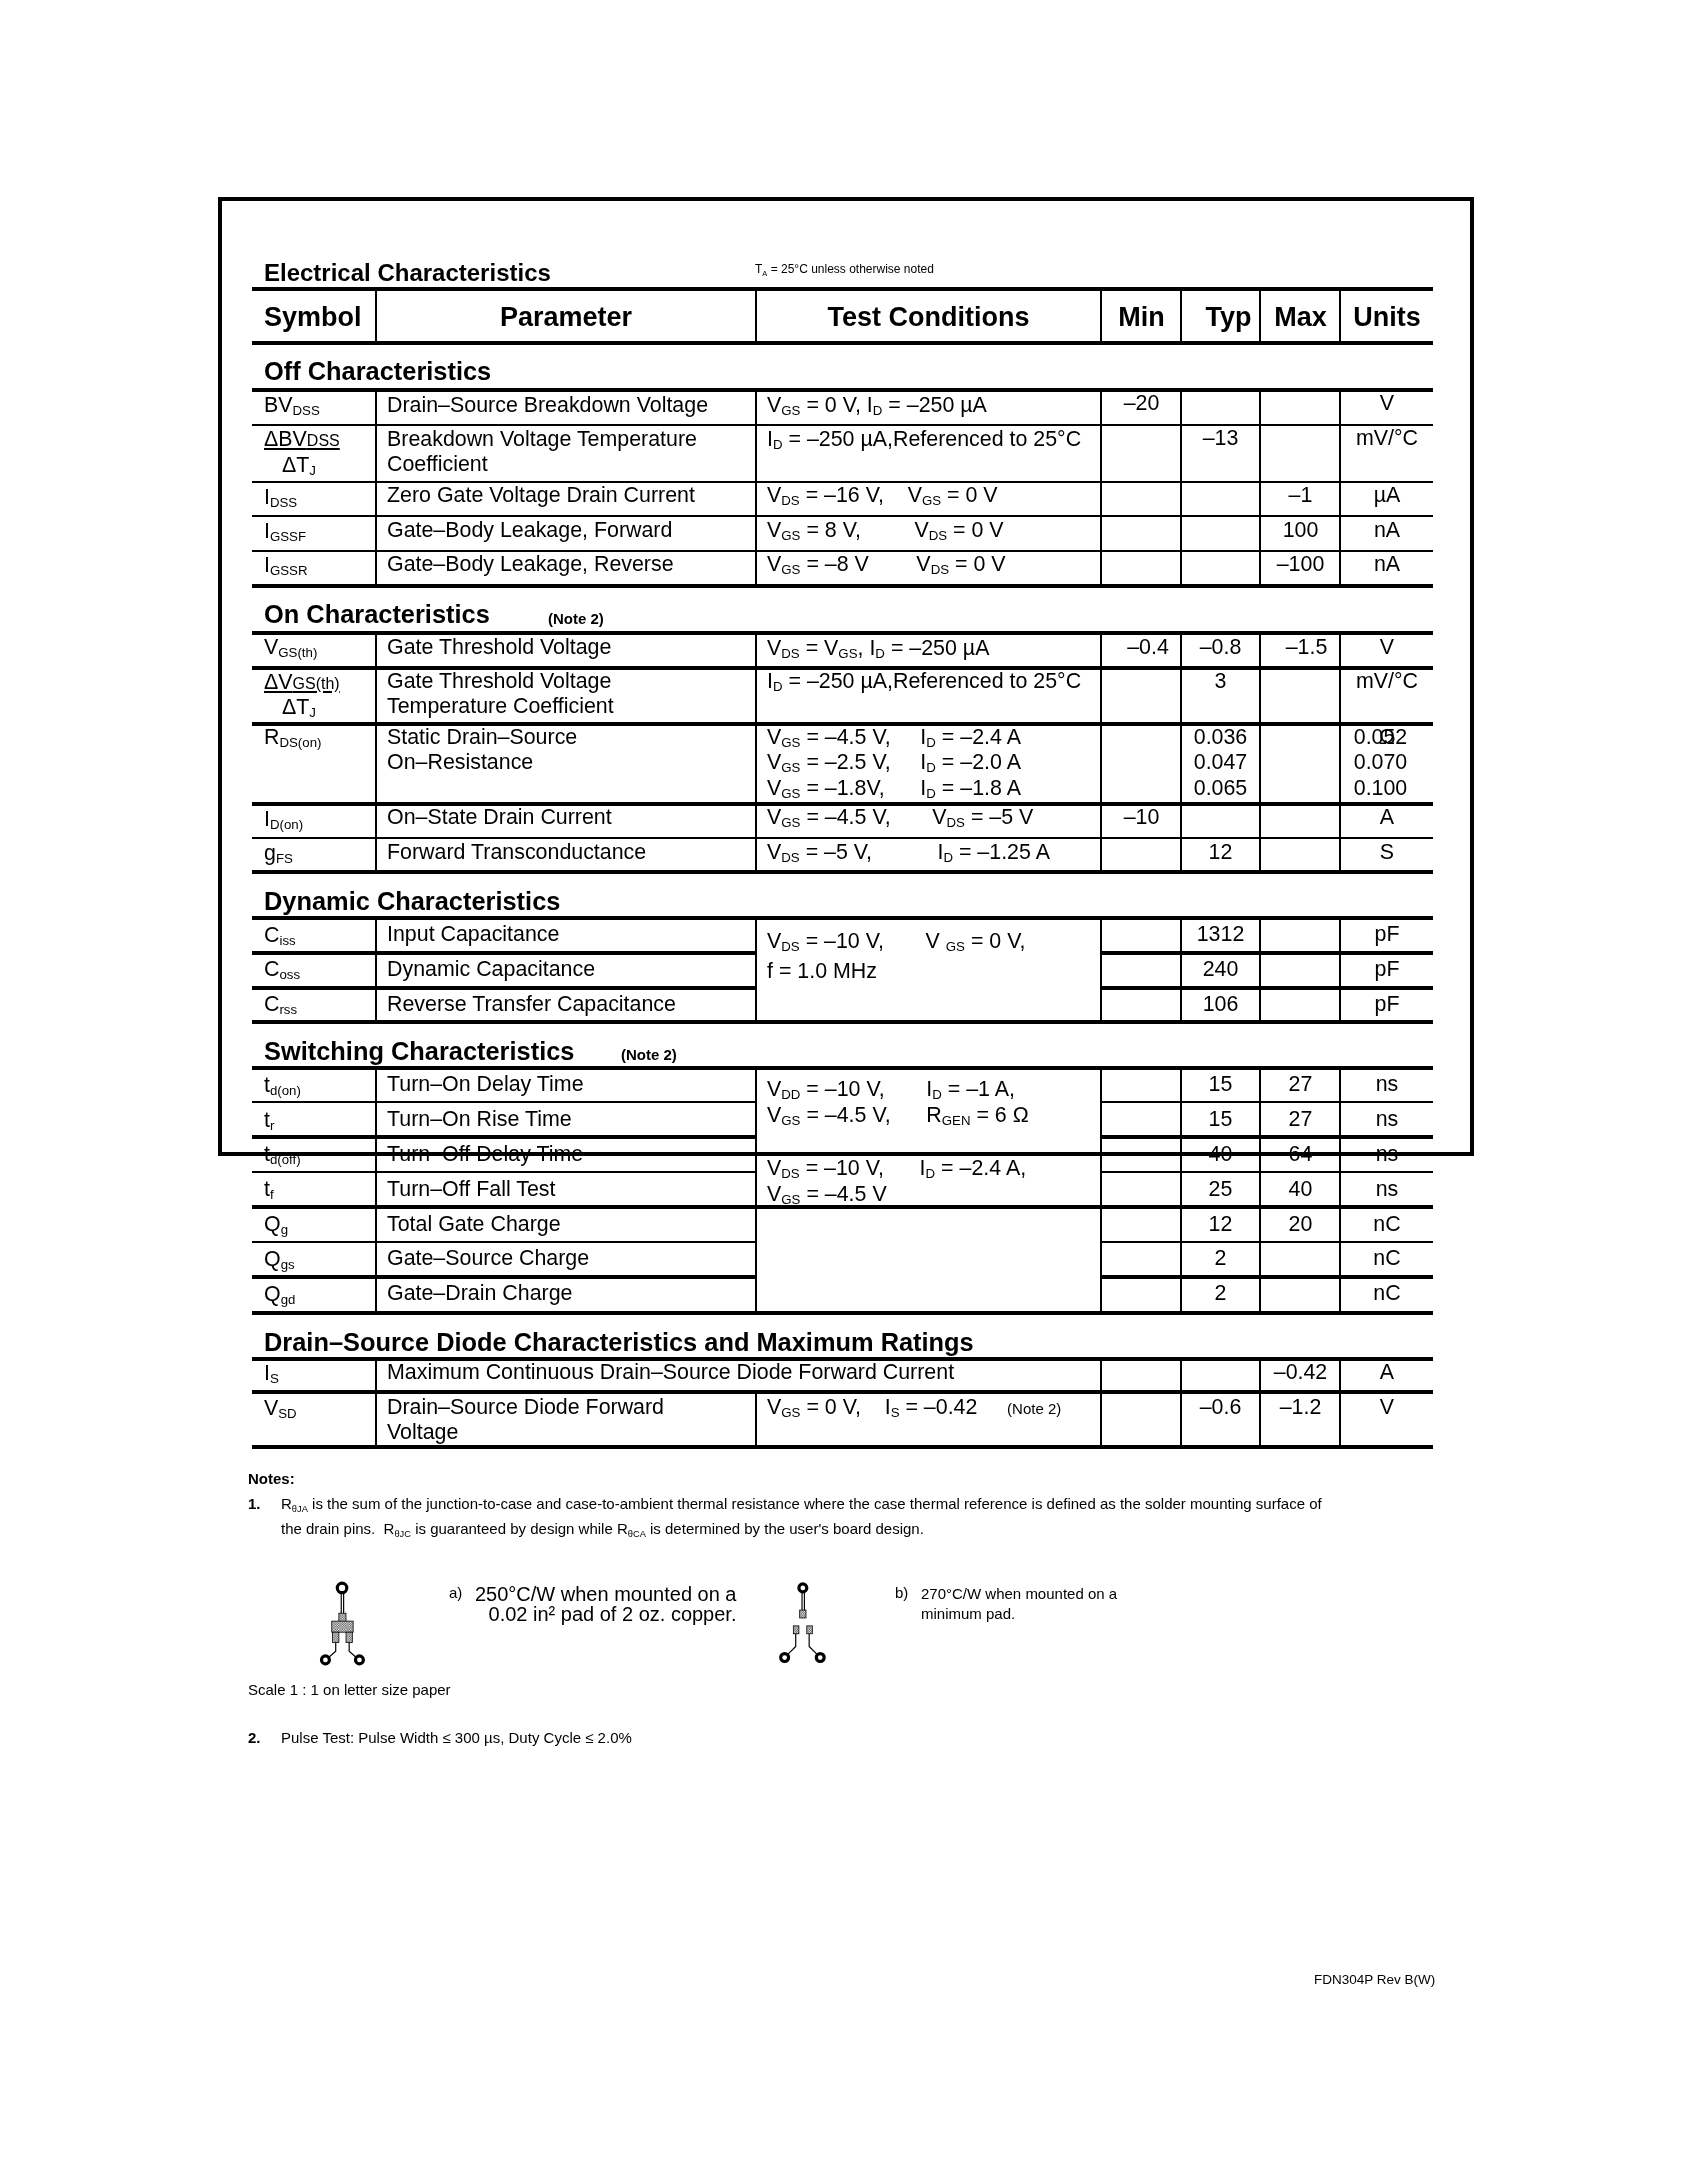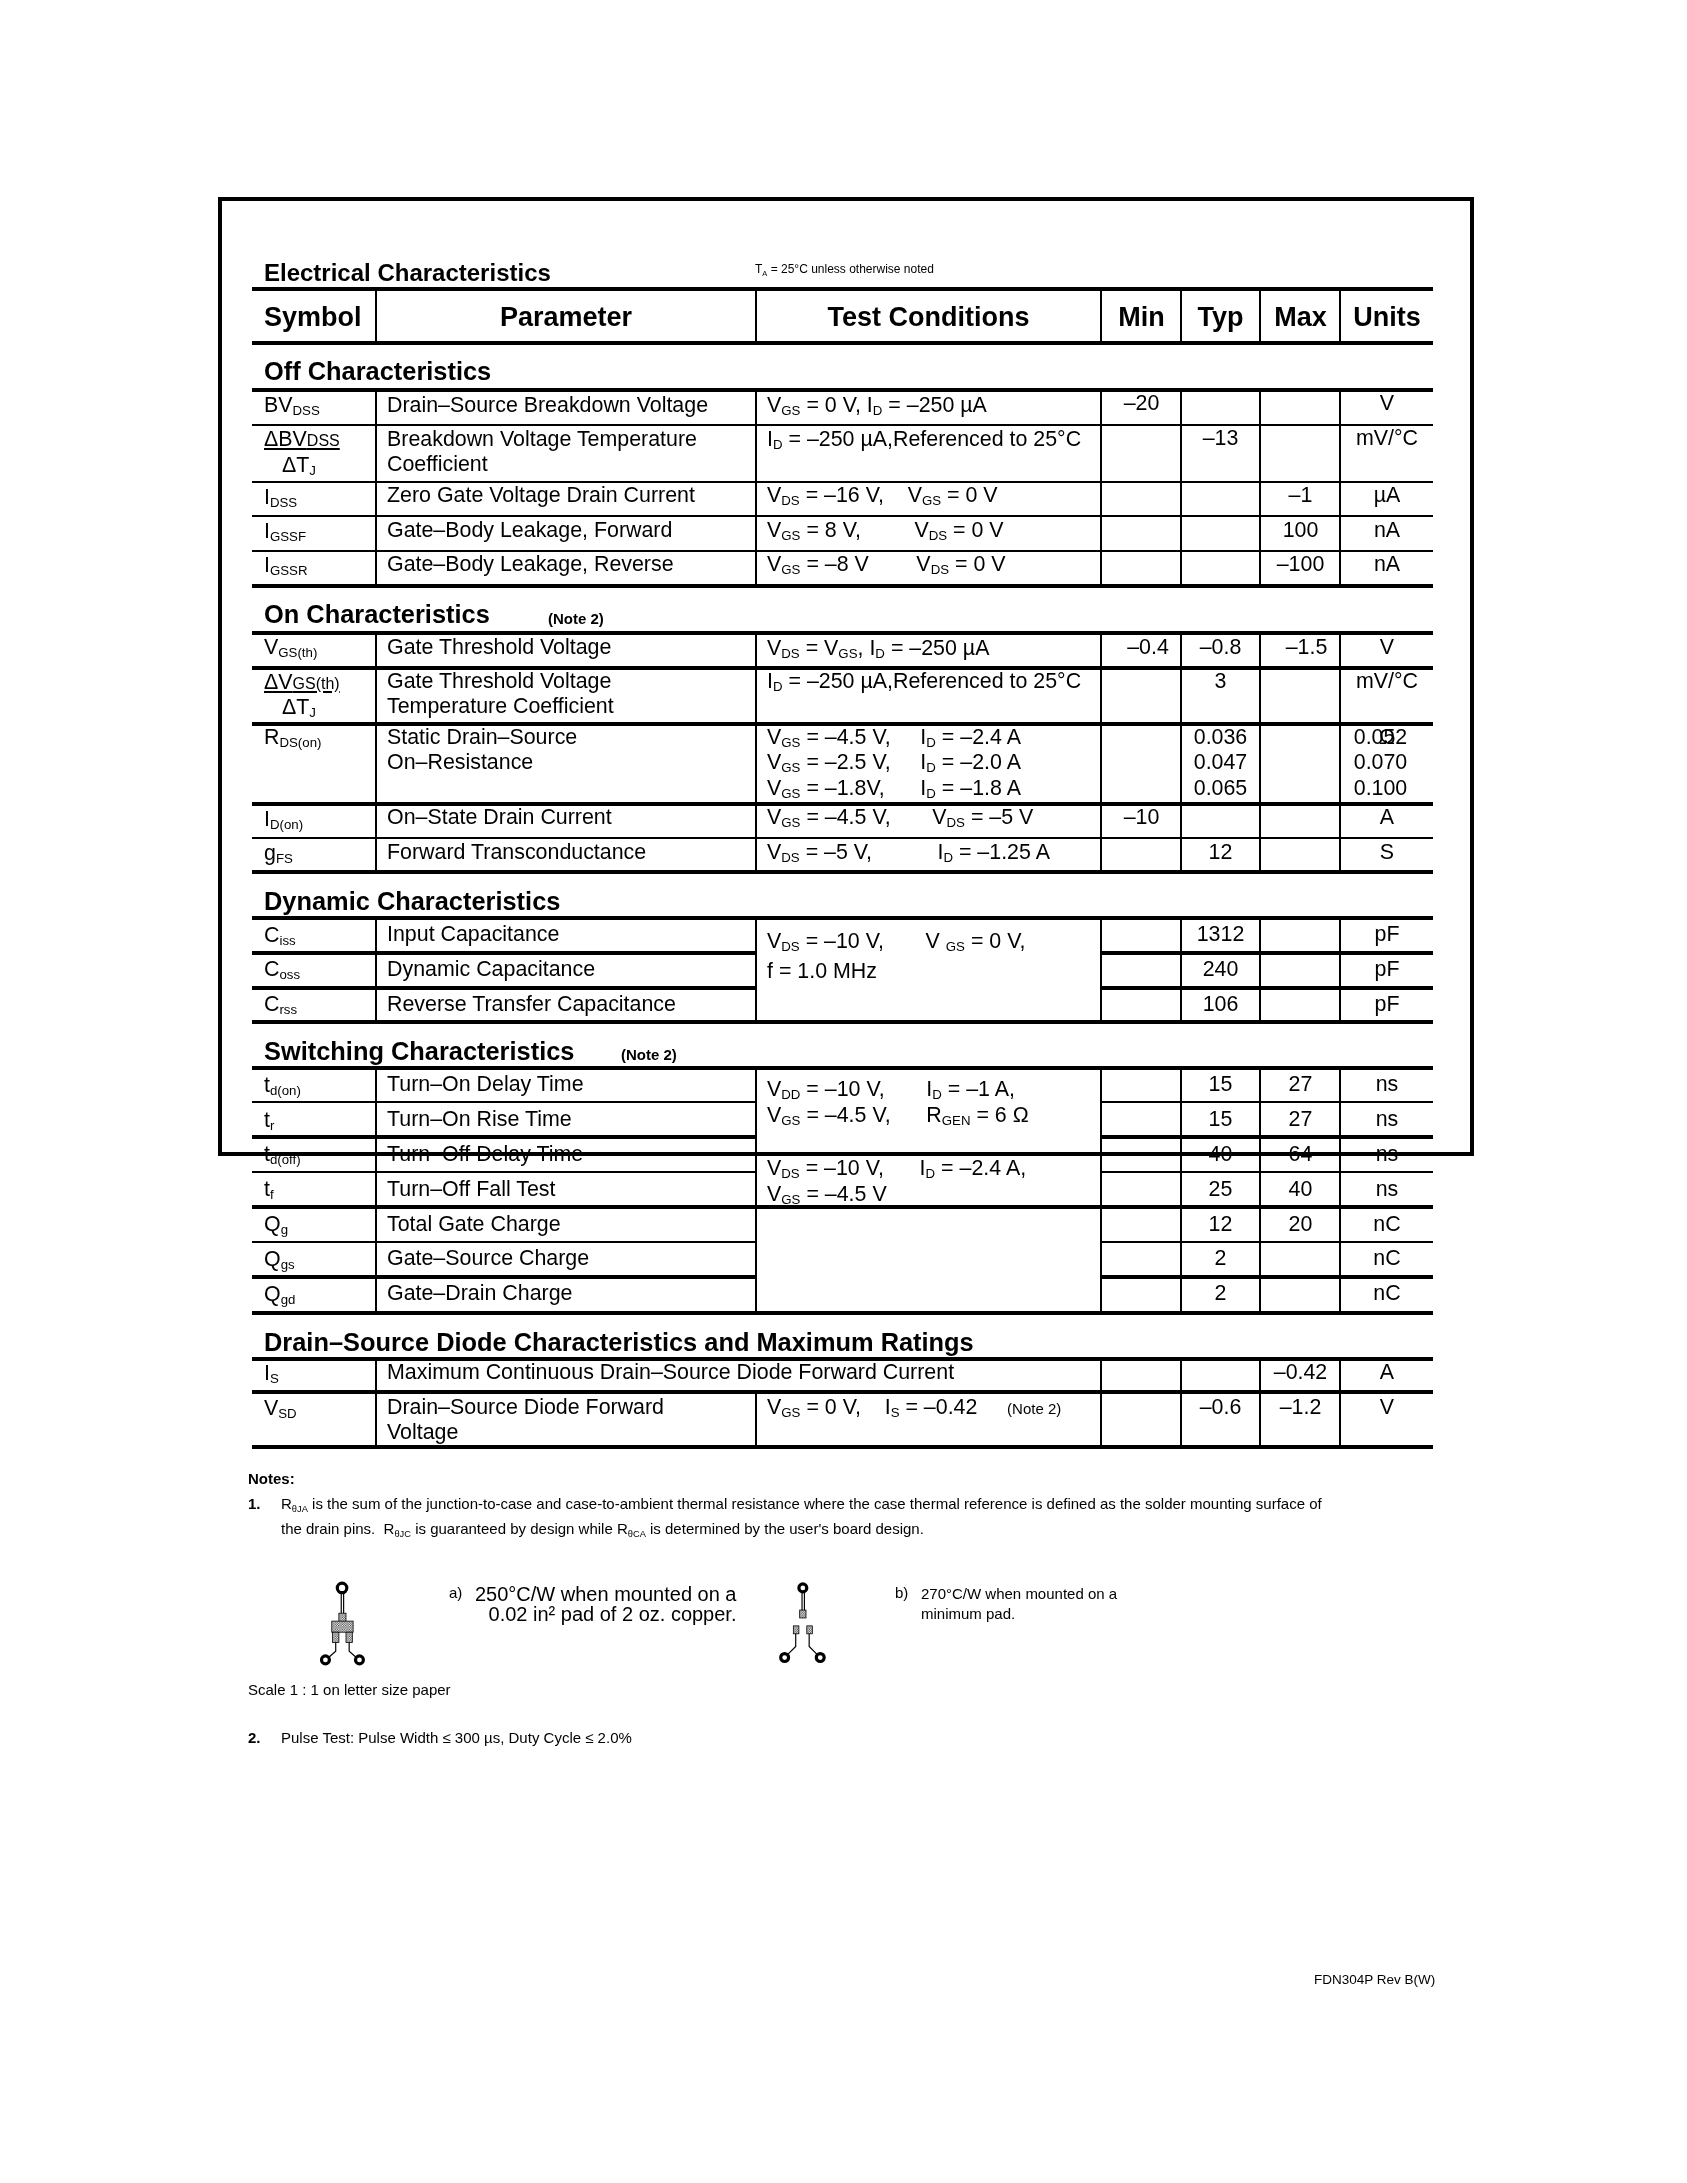--- a/index.html
+++ b/index.html
@@ -36,21 +36,21 @@
 <div class="vline" style="left:755px; top:290px; height:52px;"></div>
 <div class="vline" style="left:1100px; top:290px; height:52px;"></div>
 <div class="vline" style="left:1180px; top:290px; height:52px;"></div>
 <div class="vline" style="left:1259px; top:290px; height:52px;"></div>
 <div class="vline" style="left:1339px; top:290px; height:52px;"></div>
 
 <div class="abs hdr" style="left:264px; top:302px;">Symbol</div>
 <div class="abs hdr c" style="left:377px; width:378px; top:302px;">Parameter</div>
 <div class="abs hdr c" style="left:757px; width:343px; top:302px;">Test Conditions</div>
 <div class="abs hdr c" style="left:1103px; width:77px; top:302px;">Min</div>
-<div class="abs hdr c" style="left:1182px; width:77px; top:302px;">Typ</div>
+<div class="abs hdr c" style="left:1182px; width:93px; top:302px;">Typ</div>
 <div class="abs hdr c" style="left:1262px; width:77px; top:302px;">Max</div>
 <div class="abs hdr c" style="left:1341px; width:92px; top:302px;">Units</div>
 
 <div class="abs sec" style="left:264px; top:357px;">Off Characteristics</div>
 <div class="hline thick" style="top:388px;"></div>
 <div class="hline thin" style="top:424px;"></div>
 <div class="hline thin" style="top:481px;"></div>
 <div class="hline thin" style="top:515px;"></div>
 <div class="hline thin" style="top:550px;"></div>
 <div class="hline thick" style="top:584px;"></div>

